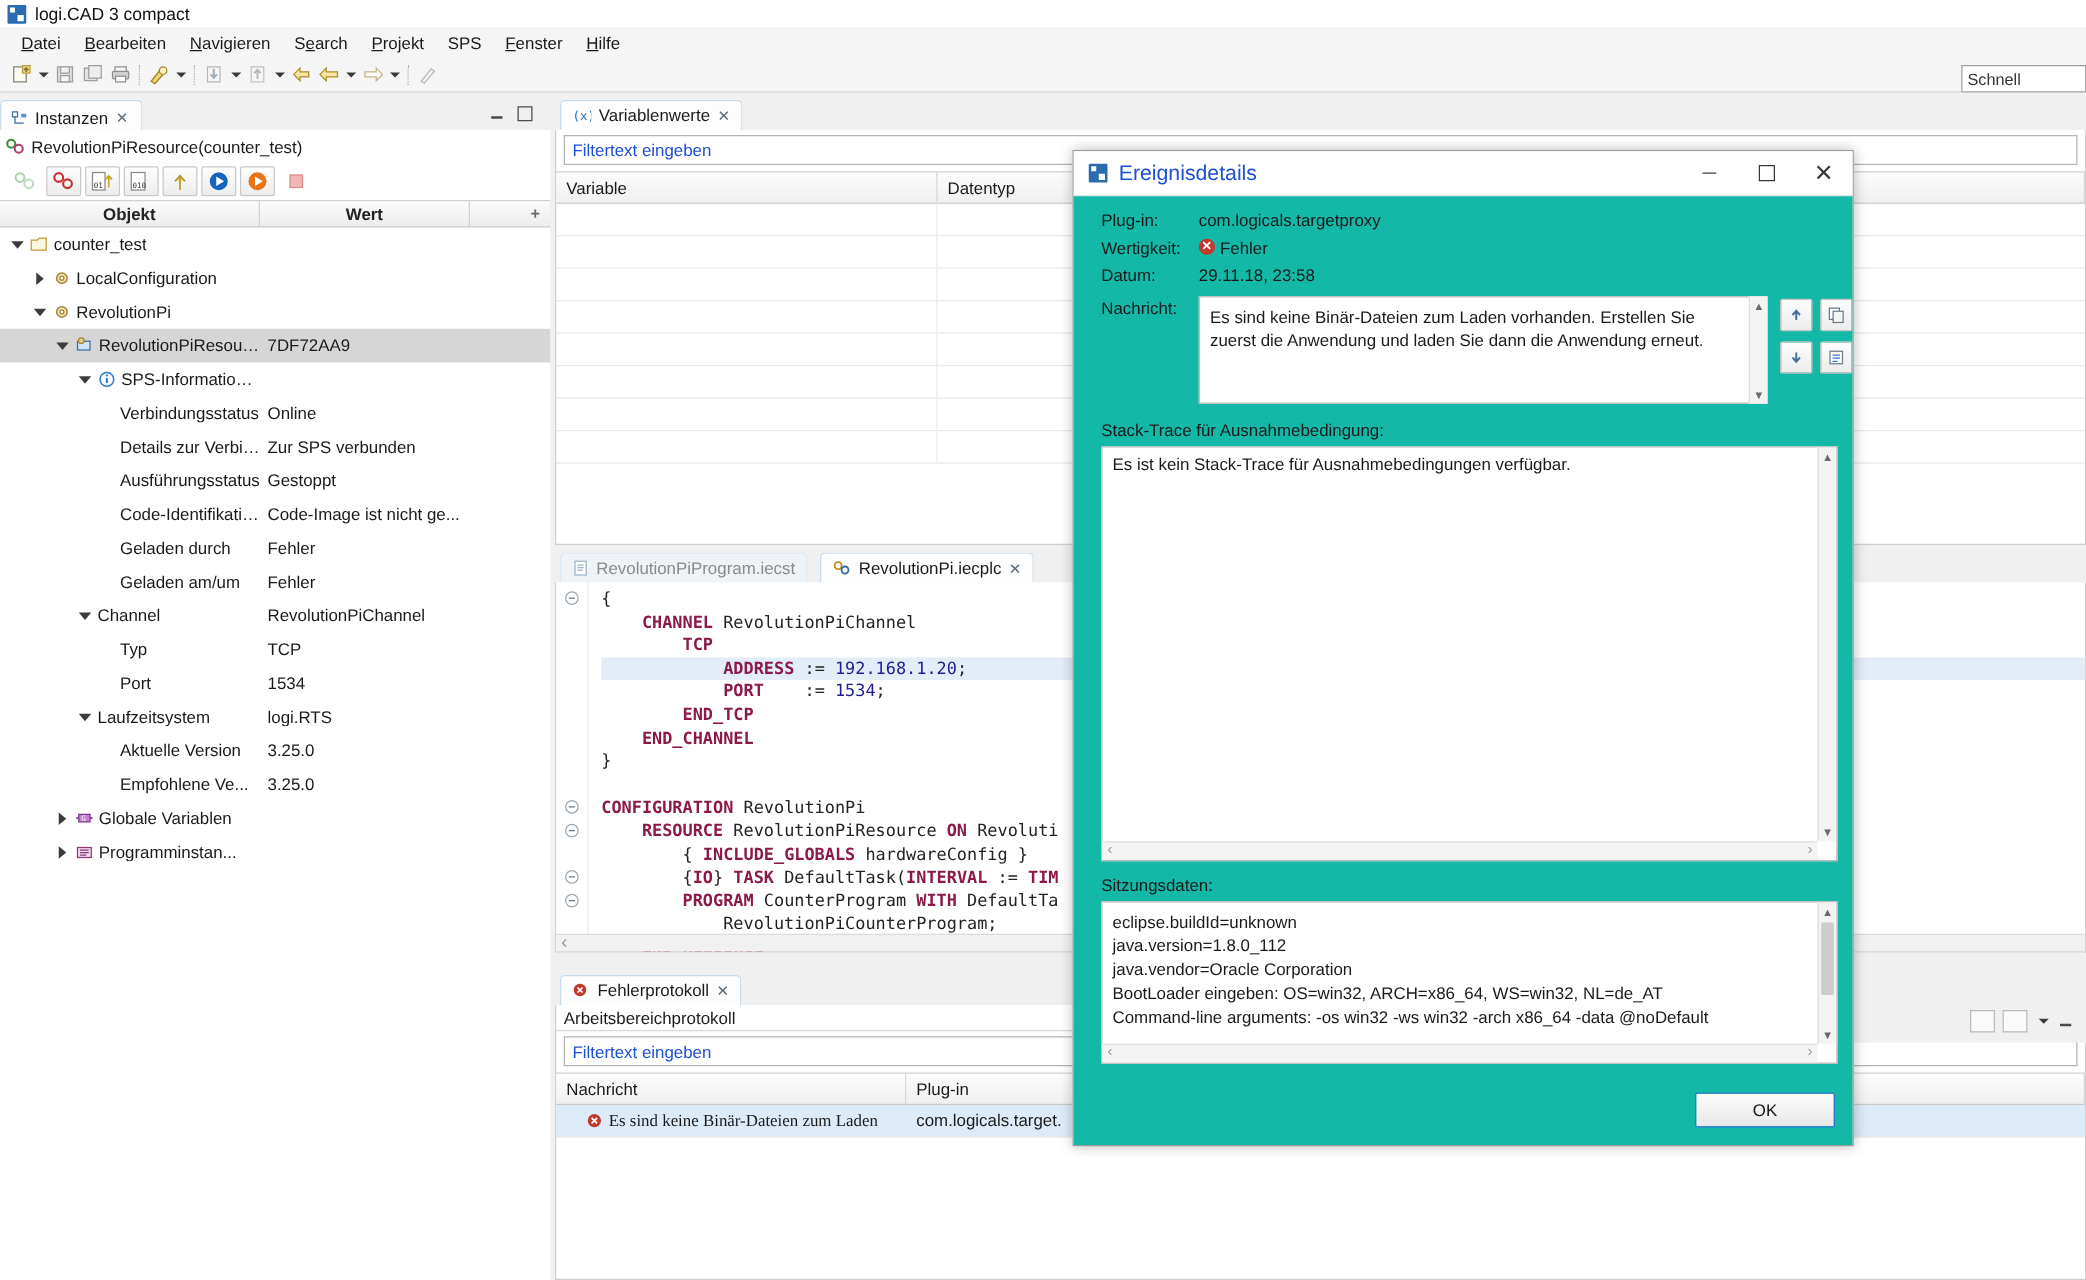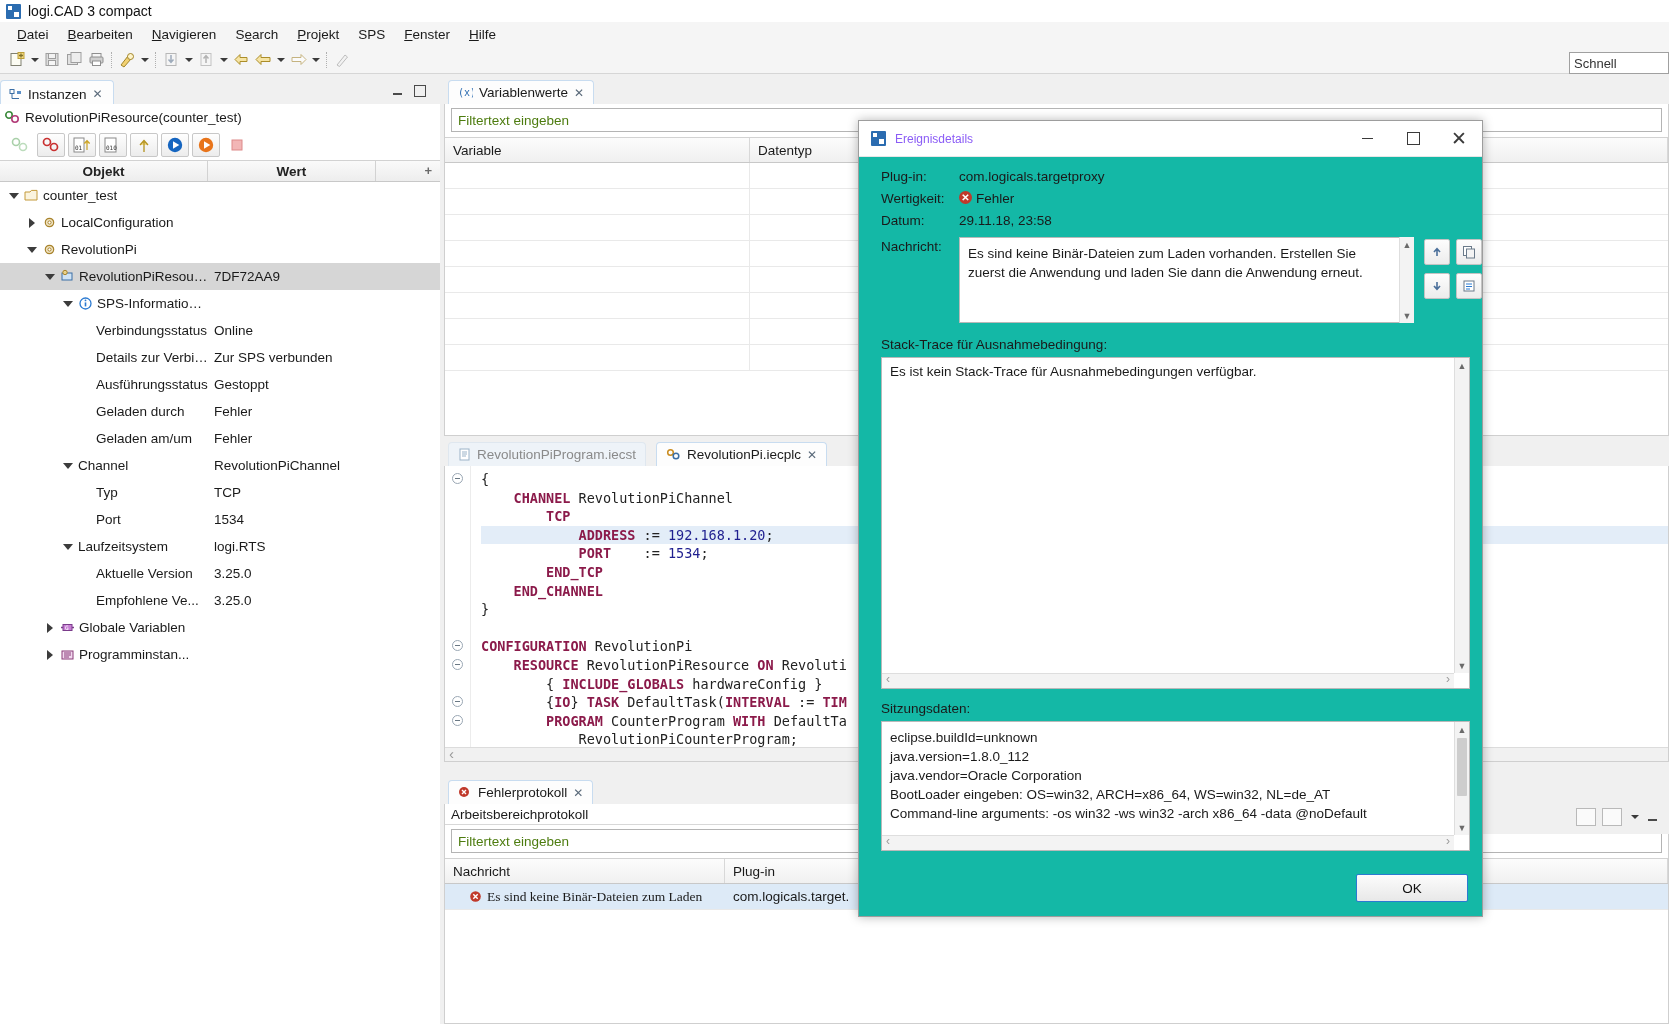--- a/index.html
+++ b/index.html
@@ -83,21 +83,21 @@
   
   #right-area{position:absolute;left:444px;top:0;right:0;bottom:0;}
   .panel{position:absolute;background:#fff;}
   .ptabrow{height:24px;background:#f0f0f0;position:relative;}
   .ptab{
     position:absolute;top:0;height:24px;padding:0 9px;display:flex;align-items:center;gap:6px;
     font-size:13.5px;background:#fdfdfd;border:1px solid #c8dcf0;border-bottom:none;
     border-top-left-radius:4px;border-top-right-radius:4px;
   }
   .ptab.inactive{background:#eef3f8;color:#8a8a8a;border-color:#dfe7ef;}
-  .filterbox{height:24px;margin:4px 6px 0 6px;border:1px solid #b4b4b4;background:#fff;color:#4d7c0f;font-size:13.5px;padding:2px 6px;line-height:19px;}
+  .filterbox{height:24px;margin:4px 6px 0 6px;border:1px solid #b4b4b4;background:#fff;color:#1d4ed8;font-size:13.5px;padding:2px 6px;line-height:19px;}
   .gridhead{display:flex;height:26px;border-top:1px solid #d2d2d2;border-bottom:1px solid #c8c8c8;background:linear-gradient(#fcfcfc,#f0f0f0);font-size:13.5px;}
   .gridhead div{line-height:25px;padding-left:8px;border-right:1px solid #d8d8d8;}
   .gridrows{position:relative;}
   .gridrow{height:26px;border-bottom:1px solid #e9e9e9;display:flex;}
   .gridrow .ca{border-right:1px solid #e9e9e9;}
 
   
   #editor-body{position:absolute;left:0;right:0;top:24px;bottom:14px;background:#fff;border:1px solid #cfcfcf;border-top:none;overflow:hidden;}
   .code{font-family:"DejaVu Sans Mono","Liberation Mono",monospace;font-size:13.5px;line-height:18.6px;white-space:pre;}
   .gutter{position:absolute;left:0;top:0;bottom:0;width:26px;background:#fff;border-right:1px solid #ececec;}
@@ -111,21 +111,21 @@
   .num{color:#1f1f8f;}
   .editor-hscroll{position:absolute;left:0;right:0;bottom:0;height:14px;background:#f1f1f1;border-top:1px solid #dcdcdc;}
   .editor-hscroll::before{content:"\2039";position:absolute;left:4px;top:-3px;color:#9a9a9a;font-size:15px;}
 
   
   #dialog{
     position:absolute;left:858px;top:120px;width:625px;height:797px;
     background:#f0f0f0;border:1px solid #9d9d9d;box-shadow:0 0 10px rgba(0,0,0,.28);
   }
   #dlg-title{height:36px;background:#fff;display:flex;align-items:center;padding-left:12px;gap:9px;border-bottom:1px solid #e6e6e6;}
-  #dlg-title .dt{font-size:12px;color:#8b5cf6;text-align:center;}
+  #dlg-title .dt{font-size:17px;color:#1d4ed8;text-align:center;}
   .dlg-btns{margin-left:auto;display:flex;height:36px;}
   .dlg-btn{width:46px;height:36px;display:flex;align-items:center;justify-content:center;color:#3a3a3a;font-size:15px;}
   .dlg-btn.mini::after{content:"";width:11px;height:1.5px;background:#3a3a3a;}
   .dlg-btn.maxi::after{content:"";width:11px;height:11px;border:1.4px solid #3a3a3a;}
   .dlg-btn.clos{font-size:19px;font-weight:300;}
   #dlg-body{position:absolute;left:0;right:0;top:36px;bottom:0;background:#14b8a6;padding-left:14px;}
   .frow{display:flex;font-size:13.5px;padding:0 0 0 8px;}
   .flabel{width:78px;flex:none;color:#1a1a1a;}
   .fval{color:#1a1a1a;}
   .err-badge{display:inline-block;width:13px;height:13px;border-radius:50%;background:#c0392b;color:#fff;font-size:10px;line-height:13px;text-align:center;vertical-align:-2px;margin-right:4px;font-weight:bold;}
@@ -409,20 +409,29 @@
             <span class="twisty" style="margin-right: 4px;"></span>
             <span class="lbl">Ausführungsstatus</span>
           </div>
           <div class="v">Gestoppt</div>
           <div class="x"></div>
         </div>
         <div class="tt-row">
           <div class="k">
             <span style="display: inline-block; flex: 0 0 auto; width: 80px;"></span>
             <span class="twisty" style="margin-right: 4px;"></span>
+            <span class="lbl">Code-Identifikation</span>
+          </div>
+          <div class="v">Code-Image ist nicht ge...</div>
+          <div class="x"></div>
+        </div>
+        <div class="tt-row">
+          <div class="k">
+            <span style="display: inline-block; flex: 0 0 auto; width: 80px;"></span>
+            <span class="twisty" style="margin-right: 4px;"></span>
             <span class="lbl">Geladen durch</span>
           </div>
           <div class="v">Fehler</div>
           <div class="x"></div>
         </div>
         <div class="tt-row">
           <div class="k">
             <span style="display: inline-block; flex: 0 0 auto; width: 80px;"></span>
             <span class="twisty" style="margin-right: 4px;"></span>
             <span class="lbl">Geladen am/um</span>

